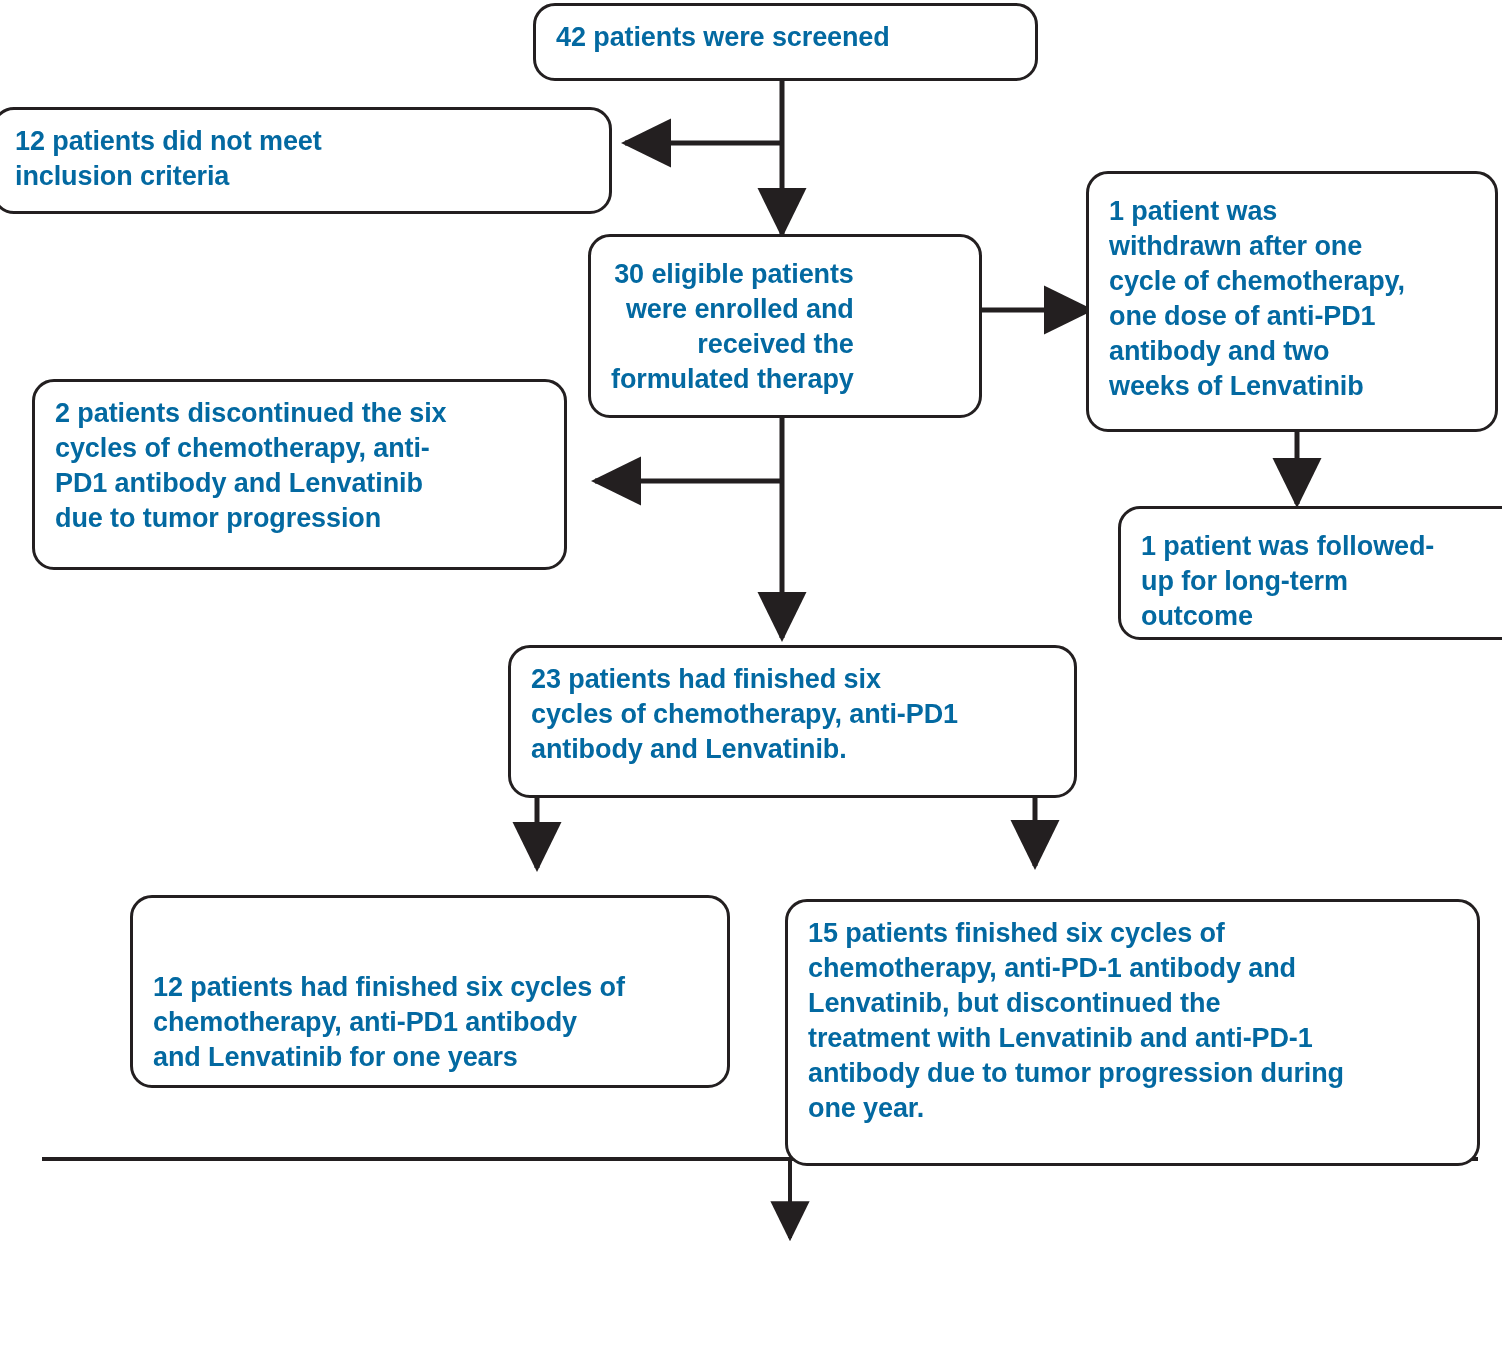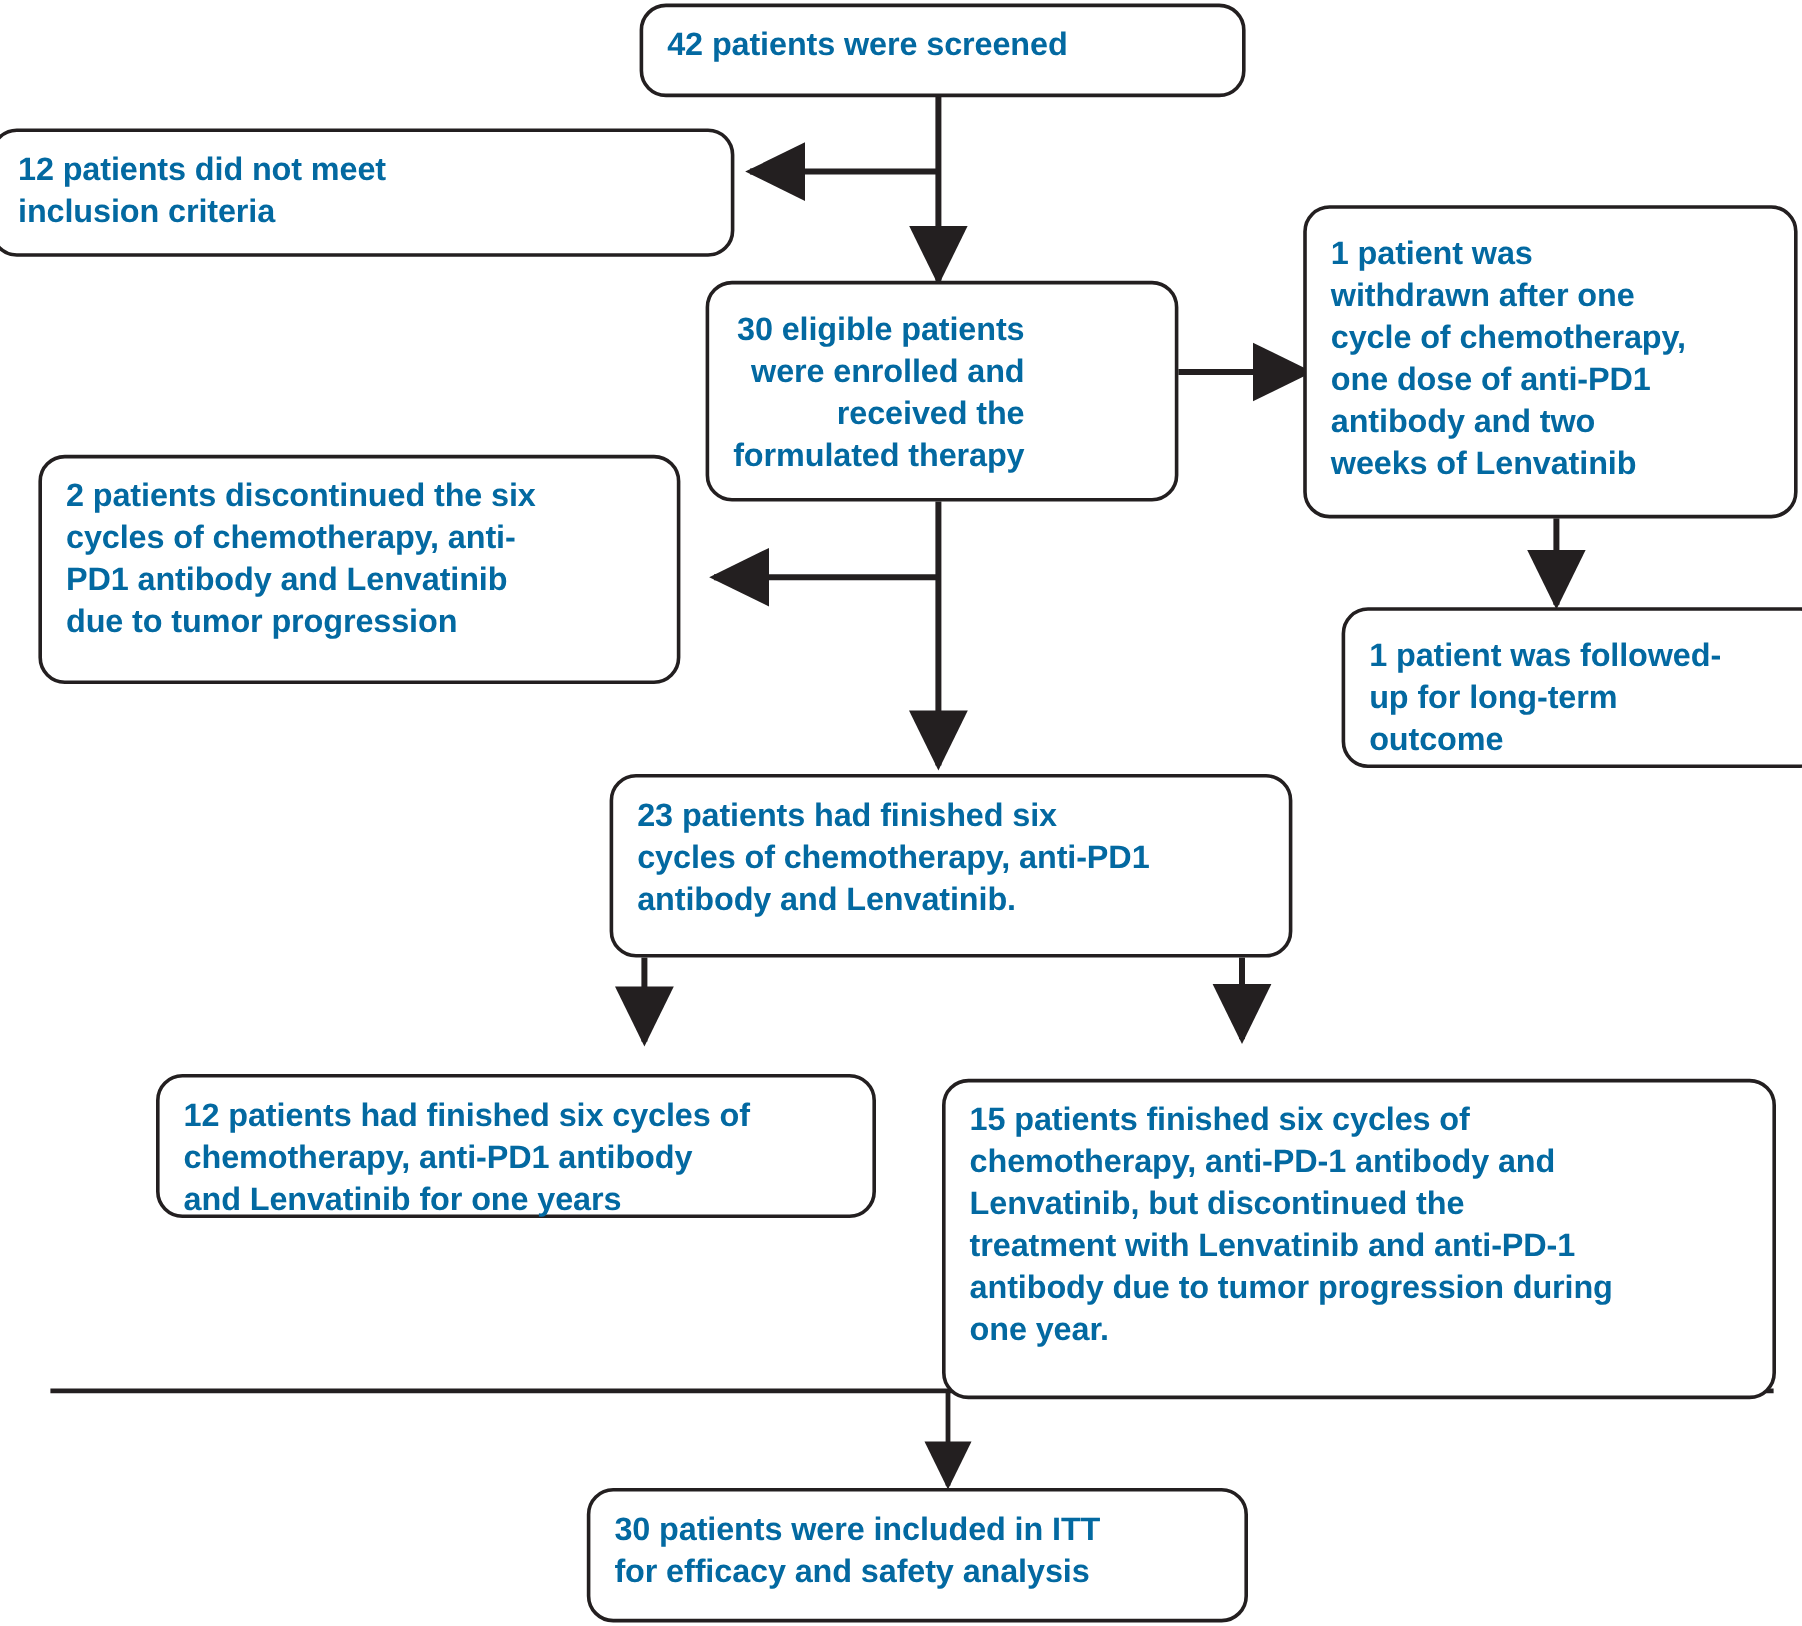--- a/index.html
+++ b/index.html
@@ -130,33 +130,29 @@
 PD1 antibody and Lenvatinib
 due to tumor progression</span>
   </div>
 
   <div class="box" style="left:508px; top:645px; width:569px; height:153px;">
     <span class="txt">23 patients had finished six
 cycles of chemotherapy, anti-PD1
 antibody and Lenvatinib.</span>
   </div>
 
-  <div class="box" style="left:130px; top:895px; width:600px; height:120px;">
+  <div class="box" style="left:130px; top:895px; width:600px; height:193px;align-items:flex-end;">
     <span class="txt">12 patients had finished six cycles of
 chemotherapy, anti-PD1 antibody
 and Lenvatinib for one years</span>
   </div>
 
   <div class="box" style="left:785px; top:870px; width:695px; height:267px;margin-top:29px;">
     <span class="txt">15 patients finished six cycles of
 chemotherapy, anti-PD-1 antibody and
 Lenvatinib, but discontinued the
 treatment with Lenvatinib and anti-PD-1
 antibody due to tumor progression during
 one year.</span>
   </div>
 
-  <div class="box" style="left:489px; top:1240px; width:551px; height:112px;">
-    <span class="txt">30 patients were included in ITT
-for efficacy and safety analysis</span>
-  </div>
 
 </div>
 
 </body></html>

